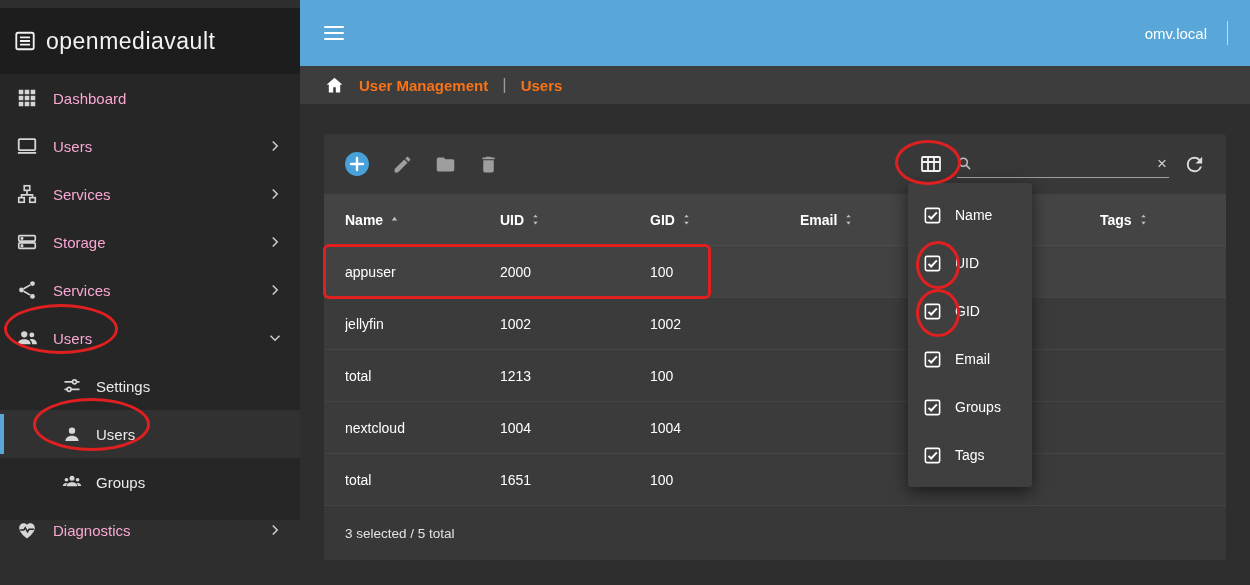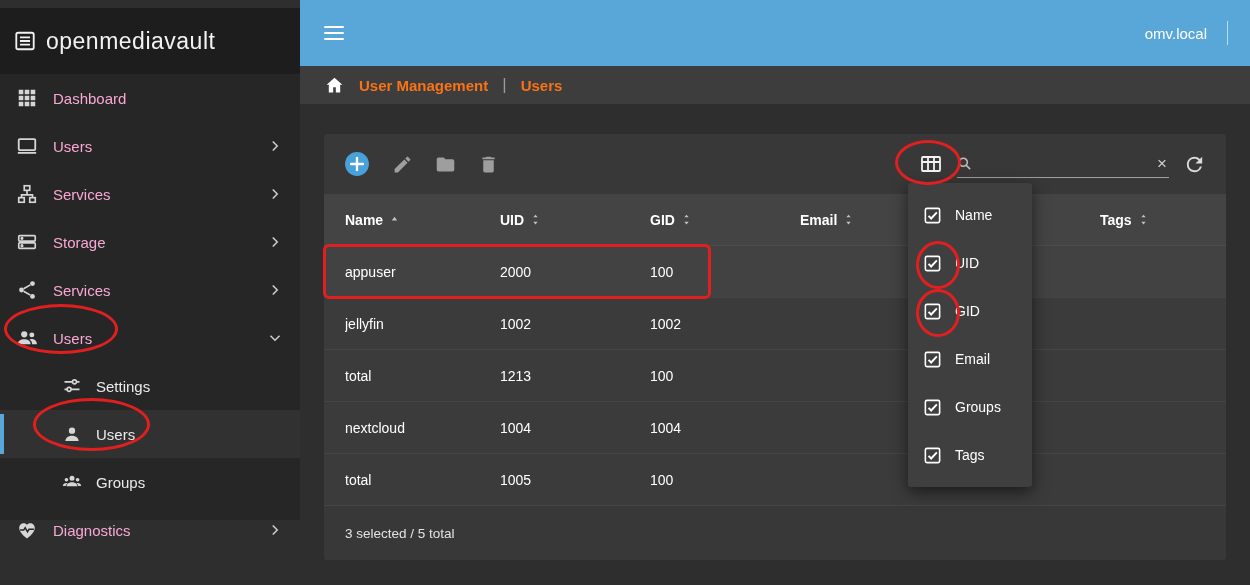--- a/index.html
+++ b/index.html
@@ -418,21 +418,21 @@
     <div class="grid-row trow">
       <div class="cell">nextcloud</div>
       <div class="cell">1004</div>
       <div class="cell">1004</div>
       <div class="cell"></div>
       <div class="cell"></div>
       <div class="cell"></div>
     </div>
     <div class="grid-row trow">
       <div class="cell">total</div>
-      <div class="cell">1005</div>
+      <div class="cell">1651</div>
       <div class="cell">100</div>
       <div class="cell"></div>
       <div class="cell"></div>
       <div class="cell"></div>
     </div>
 
     <div class="tfoot">
       <span>3 selected / 5 total</span>
     </div>
   </div>

